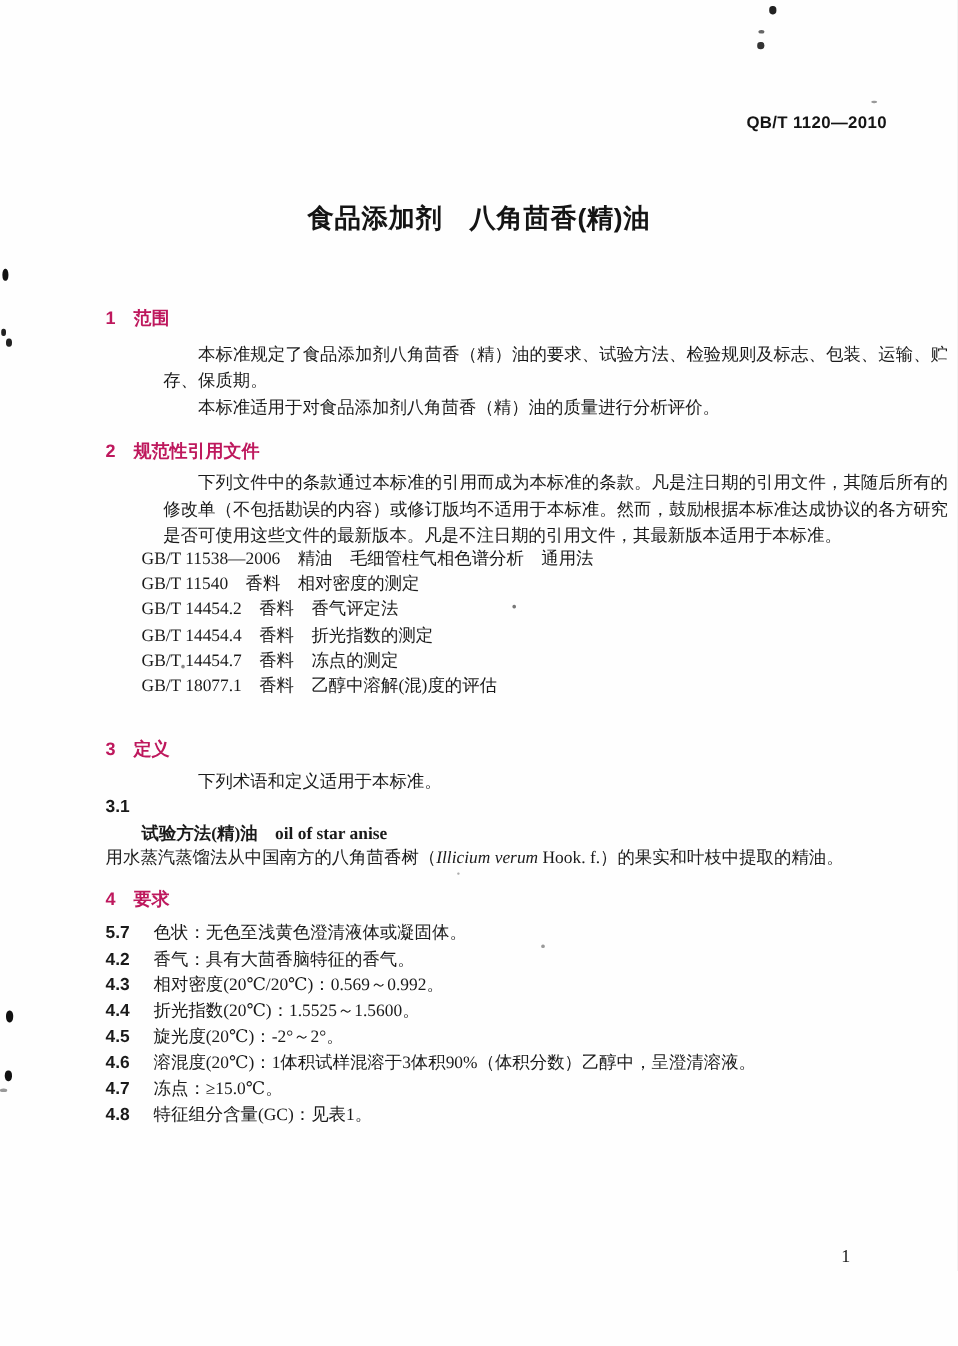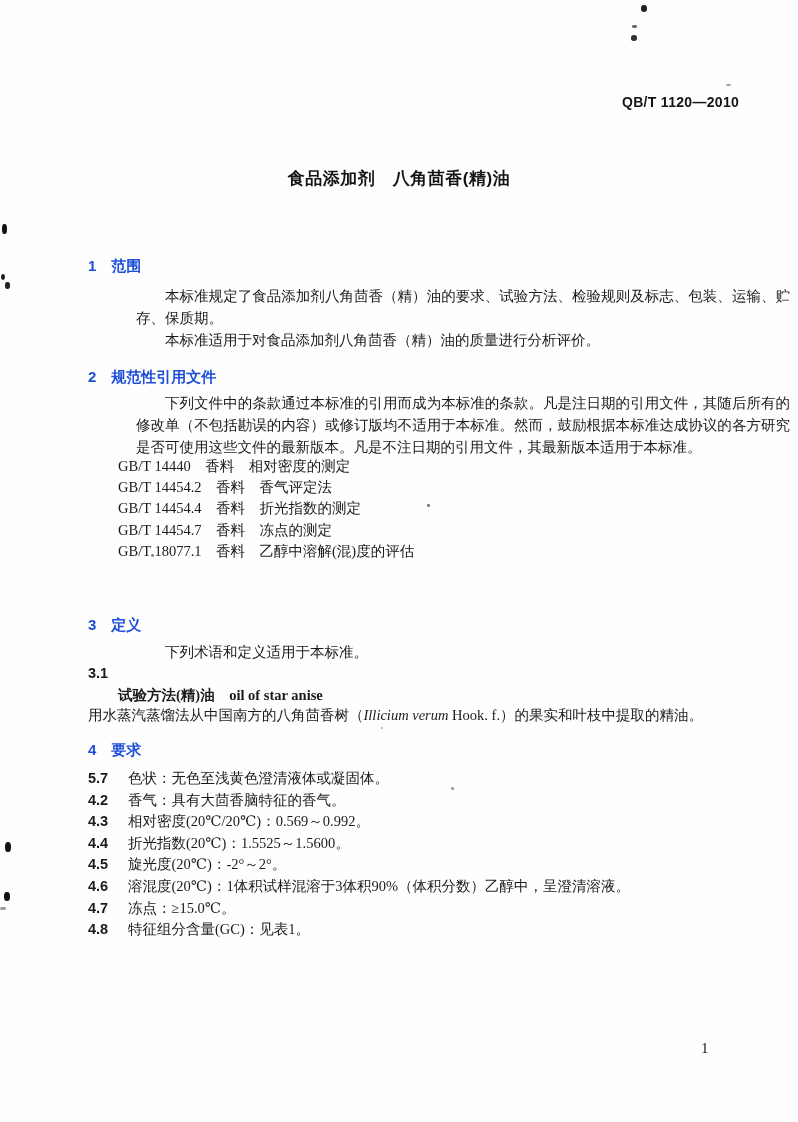--- a/index.html
+++ b/index.html
@@ -32,21 +32,21 @@
 
   
   .doc-title {
     position: absolute;
     top: 167px;
     left: 0;
     width: 100%;
     text-align: center;
     font-family: "Liberation Sans", "DejaVu Sans", sans-serif;
     font-weight: bold;
-    font-size: 17px;
+    font-size: 22px;
     letter-spacing: 0.5px;
     color: #141414;
   }
 
   
   .content {
     position: absolute;
     left: 88px;
     top: 0;
     width: 654px;
@@ -55,21 +55,21 @@
   }
 
   .block { position: absolute; left: 0; width: 654px; }
 
   .sec-heading {
     font-family: "Liberation Sans", "DejaVu Sans", sans-serif;
     font-weight: bold;
     font-size: 15px;
     line-height: 22px;
     white-space: nowrap;
-    color: #1d4ed8;
+    color: #be185d;
   }
 
   .para {
     text-indent: 2em;
     text-align: justify;
     line-height: 22px;
     margin-left: 48px;
   }
 
   .ref-list { line-height: 21.2px; }
@@ -127,21 +127,22 @@
 
   <div class="content">
 
     <div class="block sec-heading" style="top:255px">1　范围</div>
     <div class="block para" style="top:285px">本标准规定了食品添加剂八角茴香（精）油的要求、试验方法、检验规则及标志、包装、运输、贮存、保质期。</div>
     <div class="block para" style="top:329px">本标准适用于对食品添加剂八角茴香（精）油的质量进行分析评价。</div>
 
     <div class="block sec-heading" style="top:366px">2　规范性引用文件</div>
     <div class="block para" style="top:392px">下列文件中的条款通过本标准的引用而成为本标准的条款。凡是注日期的引用文件，其随后所有的修改单（不包括勘误的内容）或修订版均不适用于本标准。然而，鼓励根据本标准达成协议的各方研究是否可使用这些文件的最新版本。凡是不注日期的引用文件，其最新版本适用于本标准。</div>
     <div class="block ref-list" style="top:456px">
-      <div class="ref">GB/T 14440　香料　相对密度的测定</div>
+      <div class="ref">GB/T 11538—2006　精油　毛细管柱气相色谱分析　通用法</div>
+      <div class="ref">GB/T 11540　香料　相对密度的测定</div>
       <div class="ref">GB/T 14454.2　香料　香气评定法</div>
       <div class="ref">GB/T 14454.4　香料　折光指数的测定</div>
       <div class="ref">GB/T 14454.7　香料　冻点的测定</div>
       <div class="ref">GB/T 18077.1　香料　乙醇中溶解(混)度的评估</div>
     </div>
 
     <div class="block sec-heading" style="top:614px">3　定义</div>
     <div class="block para" style="top:641px">下列术语和定义适用于本标准。</div>
     <div class="block clause-num" style="top:662px">3.1</div>
     <div class="block term" style="top:684px">试验方法(精)油　oil of star anise</div>

